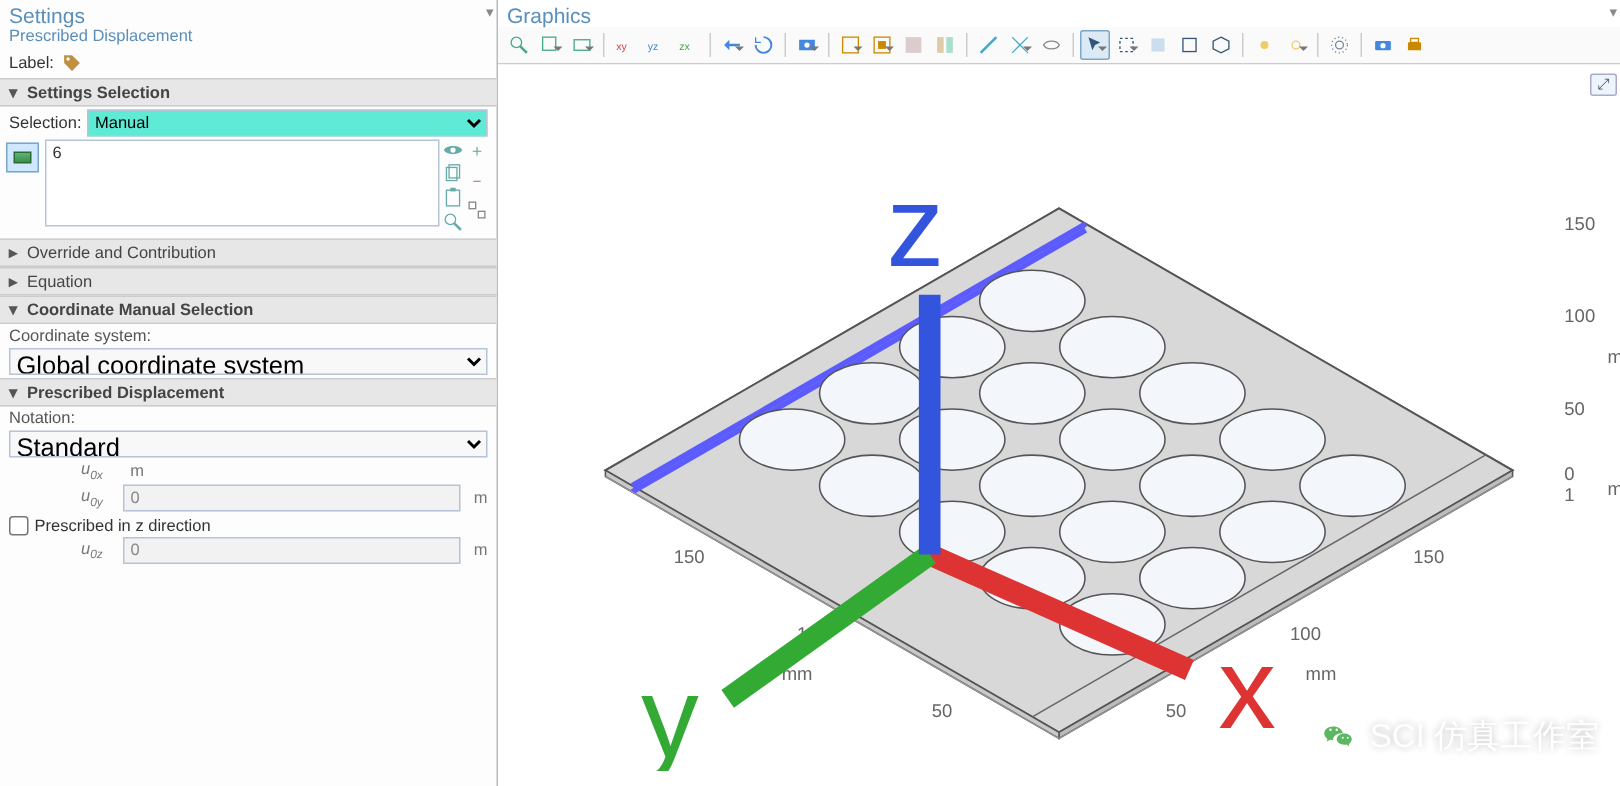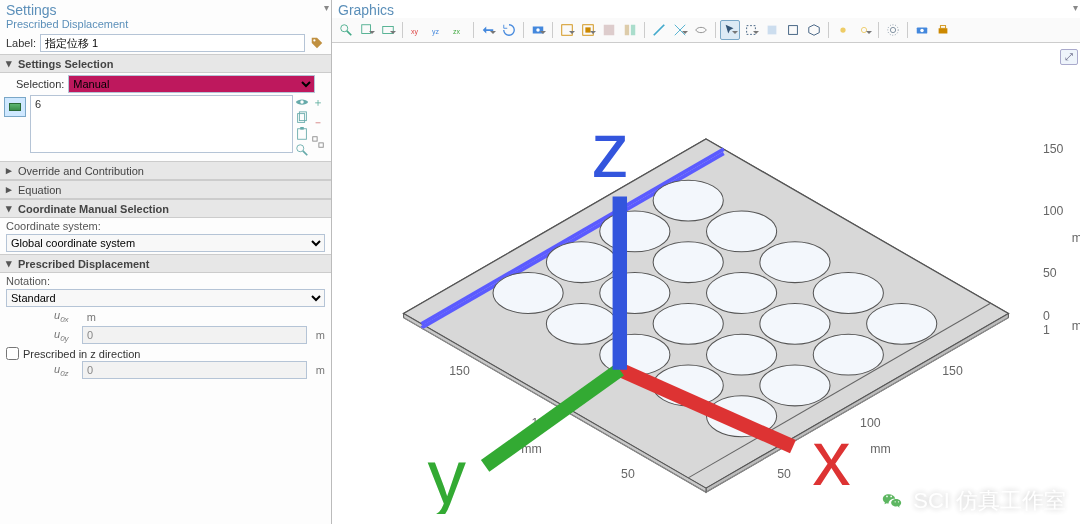--- a/index.html
+++ b/index.html
@@ -14,33 +14,33 @@
 
   .field-row { display: flex; align-items: center; padding: 2px 6px; gap: 4px; }
   .field-row label { white-space: nowrap; }
   .field-row input[type=text] { flex: 1; height: 18px; border: 1px solid #b5c4d6; padding: 0 4px; font-size: 11px; }
   .field-row .tag-icon { width: 16px; height: 16px; color: #999; display:flex; align-items:center; justify-content:center; }
 
   .section-hdr { background: #E7E7E7; border-top: 1px solid #ccc; border-bottom: 1px solid #ccc;
                  padding: 2px 6px; display: flex; align-items: center; gap: 4px; font-size: 11px; color:#444; font-weight:bold;}
   .section-hdr .chev { width: 8px; color:#555; }
 
-  .sel-row { display:flex; align-items:center; gap:4px; padding: 2px 16px; }
-  .sel-row select { flex:1; height:18px; border:1px solid #b5c4d6; font-size:11px; background:#be185d; }
+  .sel-row { display:flex; align-items:center; gap:4px; padding: 2px 6px; }
+  .sel-row select { flex:1; height:18px; border:1px solid #b5c4d6; font-size:11px; background:#5eead4; }
 
   .sel-box-wrap { display:flex; padding: 0 6px 4px 6px; gap:2px; }
   .sel-box { flex:1; height: 58px; border:1px solid #b5c4d6; background:#fff; position:relative; padding:2px 4px; font-size:11px;}
   .sel-thumb { position:absolute; left:-24px; top:2px; width:22px; height:20px; border:1px solid #7aa7c7; background:#cfe8ff; display:flex; align-items:center; justify-content:center; }
   .sel-thumb-inner{ width:12px; height:8px; background:linear-gradient(#5bb570,#3a8f4c); border:1px solid #2a6b38;}
   .sel-side { width:14px; display:flex; flex-direction:column; gap:2px; }
   .sel-side2 { width:14px; display:flex; flex-direction:column; gap:6px; align-items:center; }
   .mini-btn { width:14px; height:14px; display:flex; align-items:center; justify-content:center; color:#7aa; }
 
   .sub-label { padding: 2px 6px; color:#555; }
-  .full-select { margin: 0 6px 2px 6px; width: calc(100% - 12px); height:18px; border:1px solid #b5c4d6; font-size:11px; background:#f8f8f8;}
+  .full-select { margin: 0 6px 2px 6px; width: calc(100% - 12px); height:18px; border:1px solid #b5c4d6; font-size:17px; background:#f8f8f8;}
 
   .check-row { display:flex; align-items:center; gap:4px; padding: 1px 6px; }
   .check-row input[type=checkbox]{ margin:0; }
   .vec-row { display:flex; align-items:center; gap:4px; padding: 0 6px 2px 6px; margin-left: 48px; }
   .vec-row .sym { width:24px; font-style:italic; color:#777; }
   .vec-row .sym sub{ font-size:8px; }
   .vec-row input { flex:1; height:18px; border:1px solid #b5c4d6; padding:0 4px; font-size:11px;}
   .vec-row input:disabled{ background:#f2f2f2; color:#888; }
   .vec-row .unit { width:14px; color:#777; text-align:right; }
 
@@ -53,21 +53,21 @@
   .tbtn.dd::after{ content:""; position:absolute; right:1px; bottom:2px; border:3px solid transparent; border-top-color:#777; }
   .tbtn.active{ border-color:#7aa7c7; background:#dceaf5; }
   .sep{ width:1px; height:16px; background:#ccc; margin:0 3px; }
 
   .canvas { flex:1; position:relative; background:#fff; overflow:hidden; }
   .canvas svg{ width:100%; height:100%; }
 
   .expand-pill{ position:absolute; right:2px; top:6px; padding:1px 4px; border:1px solid #aac; border-radius:2px; background:#eef4fb; color:#557; font-size:10px;}
 
   .triad { position:absolute; left:10px; bottom:10px; }
-  .watermark { position:absolute; right:14px; bottom:8px; color:#fff; font-size:22px; display:flex; align-items:center; gap:6px; text-shadow:0 0 6px rgba(0,0,0,.3); opacity:.9;justify-content:flex-end;}
+  .watermark { position:absolute; right:14px; bottom:18px; color:#fff; font-size:22px; display:flex; align-items:center; gap:6px; text-shadow:0 0 6px rgba(0,0,0,.3); opacity:.9;justify-content:flex-end;}
   .watermark .wx{ background:rgba(255,255,255,.6); width:30px; height:30px; border-radius:50%; display:flex; align-items:center; justify-content:center;}
   .watermark .wx svg{ width:20px; height:20px; fill:#4caf50; }
 
   .collapse-dots { position:absolute; right:2px; top:2px; font-size:10px; color:#888;}
 
   
   .g { width:14px; height:14px; }
 </style>
 </head>
 <body>
@@ -76,21 +76,20 @@
 
   <div class="settings">
     <div class="settings-header">
       <div class="settings-title">Settings</div>
       <div class="settings-sub">Prescribed Displacement</div>
       <span class="collapse-dots">▾</span>
     </div>
 
     <div class="field-row">
       <label>Label:</label>
-      <input type="text" value="指定位移 1" style="">
       <span class="tag-icon">
         <svg class="g" viewBox="0 0 16 16">
             <path fill="#c09040" d="M2 2h6l6 6-6 6-6-6z"></path>
             <circle cx="5" cy="5" r="1.3" fill="#fff"></circle>
           </svg>
       </span>
     </div>
 
     <div class="section-hdr">
       <span class="chev">▾</span>

